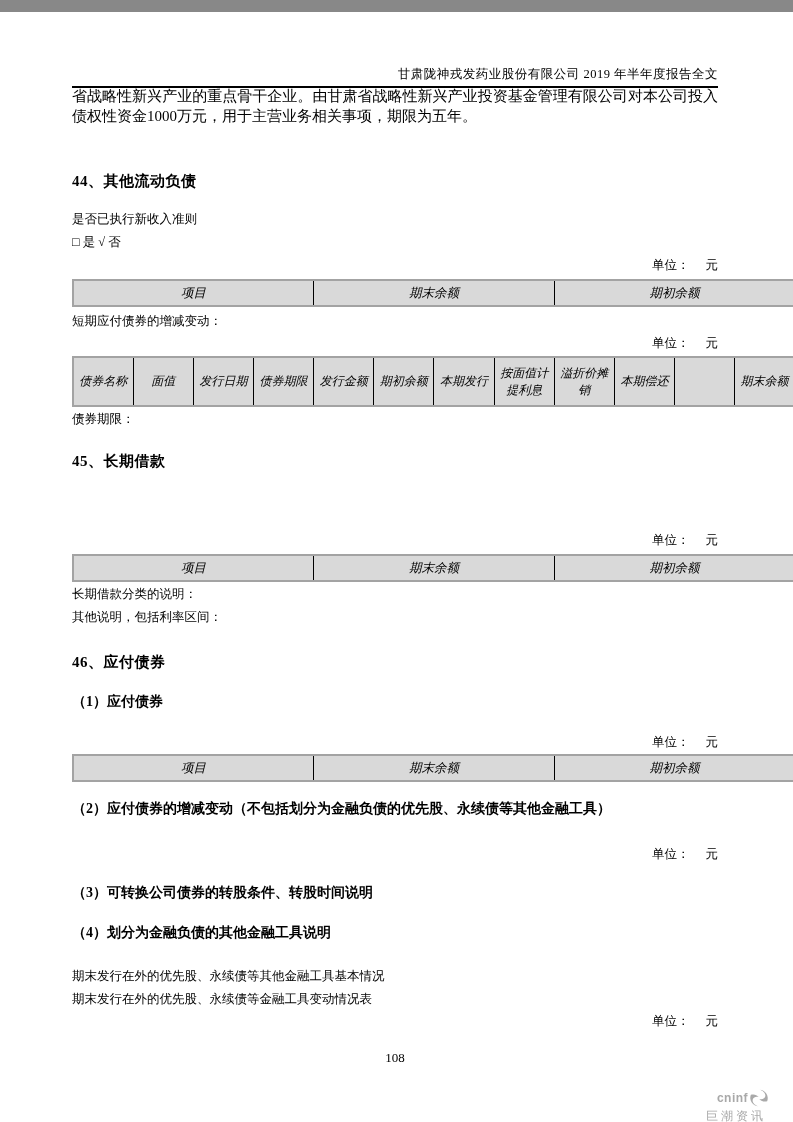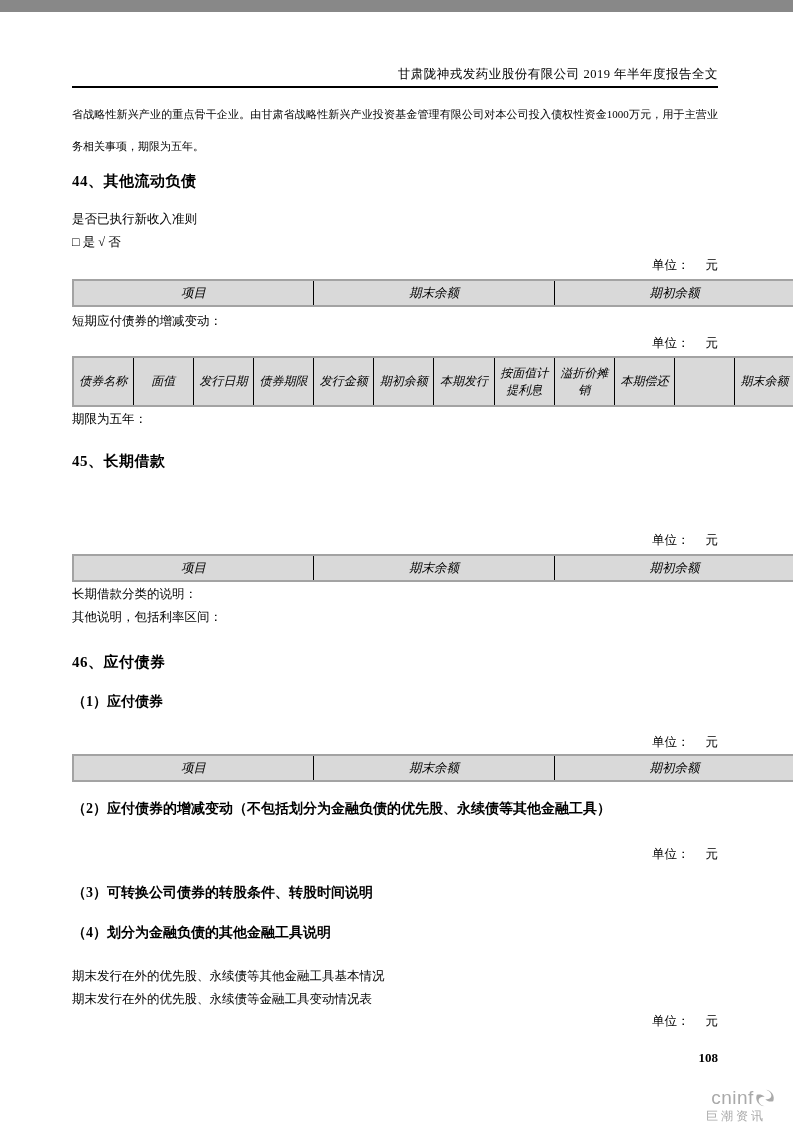--- a/index.html
+++ b/index.html
@@ -10,21 +10,21 @@
     height: 1122px;
     background: #ffffff;
     margin: 12px auto;
     overflow: hidden;
     font-family: "Liberation Serif", "DejaVu Serif", serif;
     color: #000;
   }
   .abs { position: absolute; left: 72px; width: 646px; }
   .doc-header { top: 54px; font-size: 12.5px; text-align: right; letter-spacing: 0.5px; }
   .doc-rule { top: 74px; height: 2px; background: #000; }
-  .intro-par { top: 86px; font-size: 11px; line-height: 32px; text-align: justify; }
+  .intro-par { top: 74px; font-size: 15px; line-height: 20px; text-align: justify; }
   .sec-title { font-size: 15px; font-weight: bold; letter-spacing: 0.5px; }
   .sub-title { font-size: 14px; font-weight: bold; }
   .body-text { font-size: 12.5px; }
   .unit { font-size: 12.5px; text-align: right; }
   .unit .cur { margin-left: 16px; }
   table.hdr-table {
     position: absolute;
     left: 72px;
     width: 724px;
     border-collapse: collapse;
@@ -35,24 +35,24 @@
   table.hdr-table td {
     border: 1px solid #000;
     background: #d9d9d9;
     text-align: center;
     vertical-align: middle;
     font-size: 12.5px;
     height: 26px;
     padding: 0 2px;
   }
   table.t12 td { font-size: 12px; height: 49px; line-height: 17px; padding: 0 1px; }
-  .page-number { top: 1038px; font-size: 13px; text-align: right; font-weight: bold; }
+  .page-number { top: 1038px; font-size: 13px; text-align: center; }
   .cninfo { position: absolute; right: 4px; top: 1076px; width: 92px; color: #a9a9a9; font-family: "Liberation Sans", sans-serif; }
   .cninfo-brandrow { display: flex; align-items: center; justify-content: center; }
-  .cninfo-brand { font-size: 19px; font-weight: normal; letter-spacing: 0.5px; line-height: 18px; }
+  .cninfo-brand { font-size: 12px; font-weight: bold; letter-spacing: 0.5px; line-height: 18px; }
   .cninfo-icon { width: 20px; height: 20px; margin-left: 1px; }
   .cninfo-cn { font-size: 12px; letter-spacing: 3px; text-align: center; margin-top: 0px; margin-right: 14px; }
   .cninfo-url { font-size: 9.5px; margin-top: 1px; white-space: nowrap; }
 </style>
 </head>
 <body>
 
 <div class="page">
 
   <div class="abs doc-header">甘肃陇神戎发药业股份有限公司 2019 年半年度报告全文</div>
@@ -96,21 +96,21 @@
       <td>本期发行</td>
       <td>按面值计提利息</td>
       <td>溢折价摊销</td>
       <td>本期偿还</td>
       <td></td>
       <td>期末余额</td>
     </tr>
   </tbody>
     </table>
 
-  <div class="abs body-text" style="top:399px">期限为五年：</div>
+  <div class="abs body-text" style="top:399px">债券期限：</div>
 
   <div class="abs sec-title" style="top:440px">45、长期借款</div>
 
   <div class="abs unit" style="top:520px">
     <span>单位：</span><span class="cur">元</span>
   </div>
 
   <table class="hdr-table" style="top:542px">
     <tbody>
         <tr>

